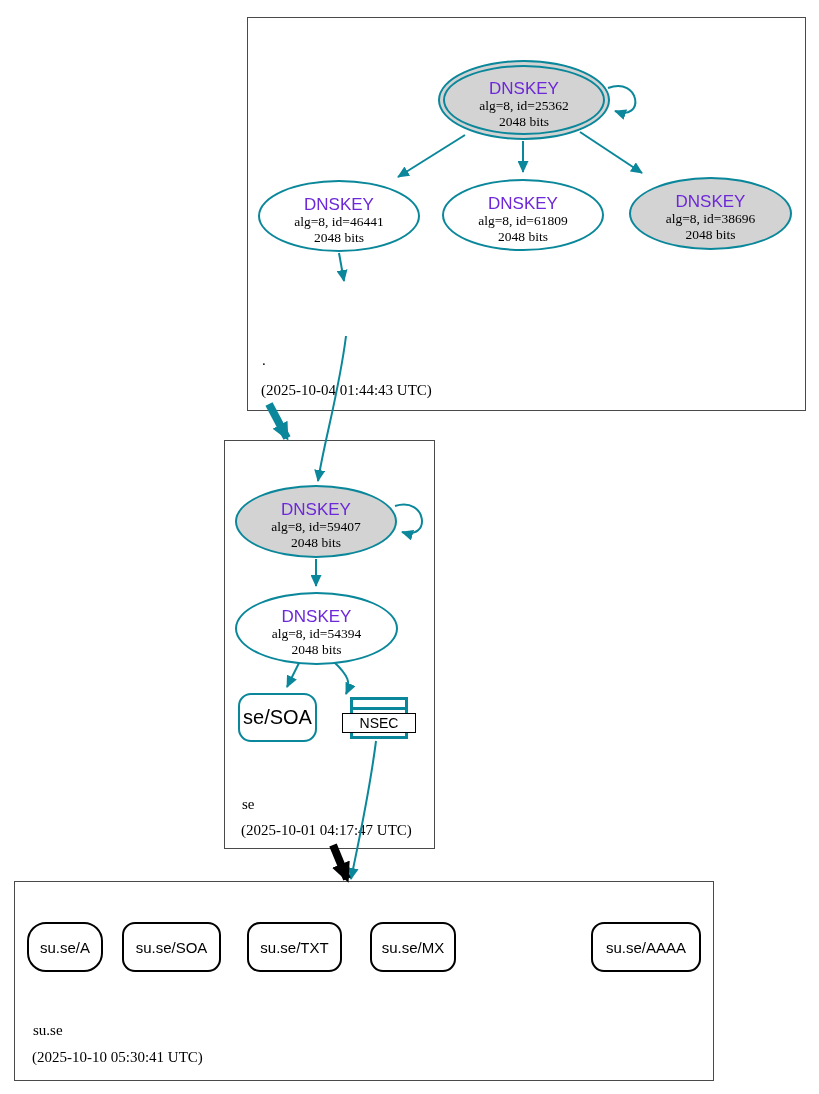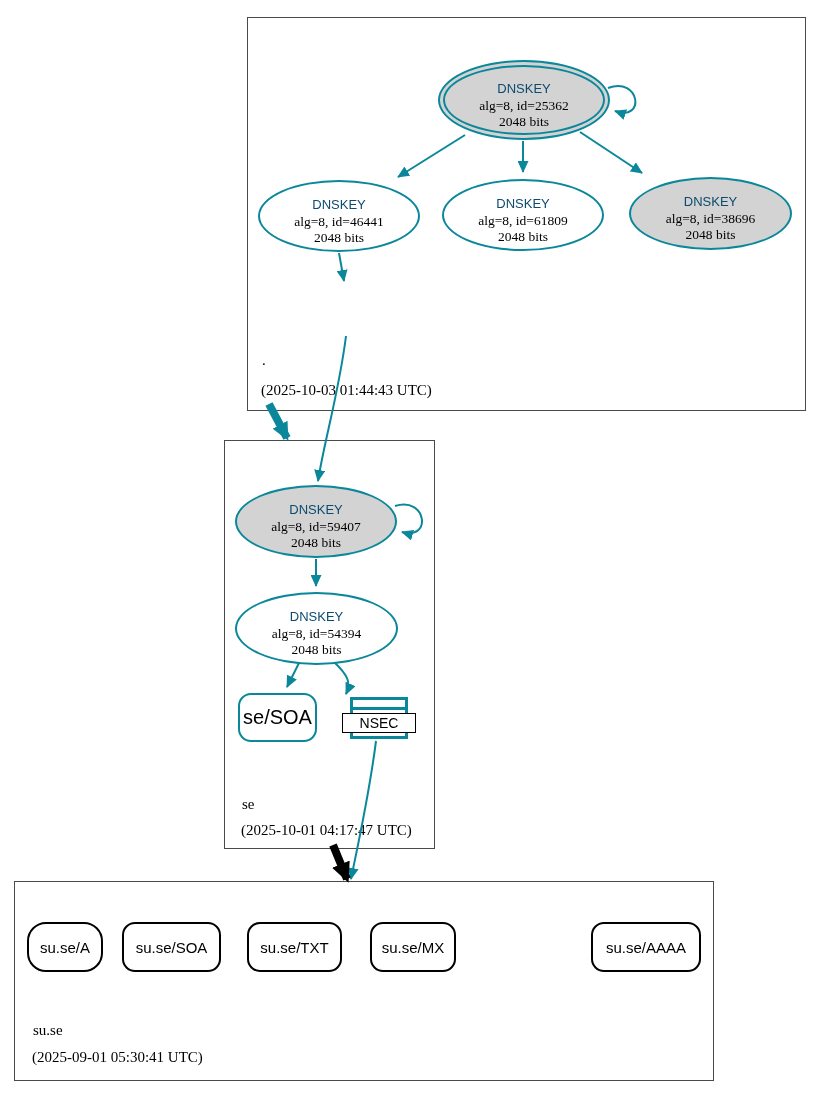--- a/index.html
+++ b/index.html
@@ -22,21 +22,21 @@
     border:2px solid #0a879a; border-radius:50%; background:#ffffff;
     display:flex; flex-direction:column; justify-content:center; align-items:center;
     text-align:center;
   }
   .ellipse.gray { background:#d3d3d3; }
   .ellipse.double { position:absolute; }
   .ellipse.double::before {
     content:""; position:absolute; inset:3px; border:2px solid #0a879a;
     border-radius:50%; pointer-events:none;
   }
-  .node-title { font-size:13px; color:#0c4a6e; line-height:19px; z-index:1;margin-top:8px; }
+  .node-title { font-size:17px; color:#6d28d9; line-height:19px; z-index:1;margin-top:8px; }
   .node-detail {
     font-family:"Liberation Serif", serif; font-size:13.5px; color:#000;
     line-height:16px; z-index:1;
   }
   .rrset {
     border:2px solid #0a879a; border-radius:13px; background:#ffffff;
     display:flex; justify-content:center; align-items:center;
     font-size:20px; color:#000; text-align:center;
   }
   .rrset.black { border-color:#000000; font-size:15px; }
@@ -55,27 +55,27 @@
 </head>
 <body>
 
 <div id="canvas">
 
   <div class="zone-box" style="left:247px; top:17px; width:557px; height:392px;"></div>
   <div class="zone-box" style="left:224px; top:440px; width:209px; height:407px;"></div>
   <div class="zone-box" style="left:14px; top:881px; width:698px; height:198px;"></div>
 
   <div class="zone-label" style="left:262px; top:352px;">.</div>
-  <div class="zone-label" style="left:261px; top:382px;">(2025-10-03 01:44:43 UTC)</div>
+  <div class="zone-label" style="left:261px; top:382px;">(2025-10-04 01:44:43 UTC)</div>
 
   <div class="zone-label" style="left:242px; top:796px;">se</div>
   <div class="zone-label" style="left:241px; top:822px;">(2025-10-01 04:17:47 UTC)</div>
 
   <div class="zone-label" style="left:33px; top:1022px;">su.se</div>
-  <div class="zone-label" style="left:32px; top:1049px;">(2025-09-01 05:30:41 UTC)</div>
+  <div class="zone-label" style="left:32px; top:1049px;">(2025-10-10 05:30:41 UTC)</div>
 
   <svg id="edges" width="819" height="1094" viewBox="0 0 819 1094">
     <defs>
       <marker id="ah-teal" markerUnits="userSpaceOnUse" markerWidth="13" markerHeight="11" refX="11" refY="5.5" orient="auto">
         <path d="M0,0 L12,5.5 L0,11 z" fill="#0a879a"></path>
       </marker>
       <marker id="ah-teal-big" markerUnits="userSpaceOnUse" markerWidth="19" markerHeight="17" refX="15" refY="8.5" orient="auto">
         <path d="M0,0 L18,8.5 L0,17 z" fill="#0a879a"></path>
       </marker>
       <marker id="ah-black-big" markerUnits="userSpaceOnUse" markerWidth="21" markerHeight="19" refX="16" refY="9.5" orient="auto">

